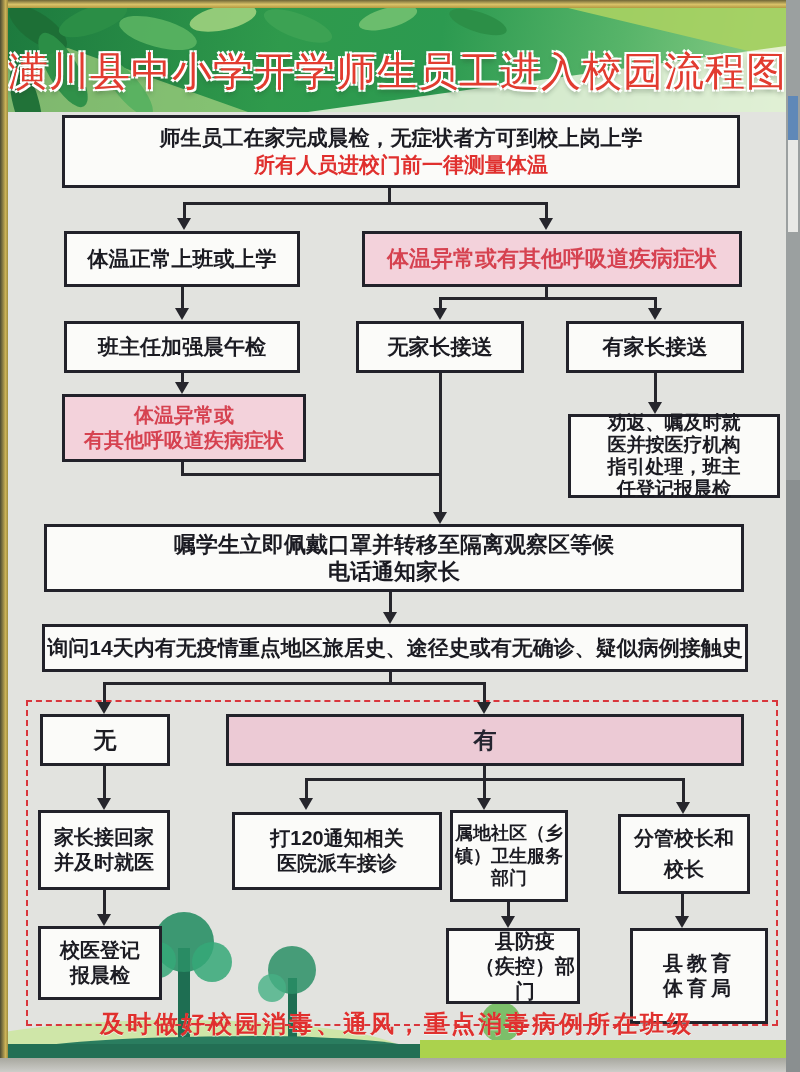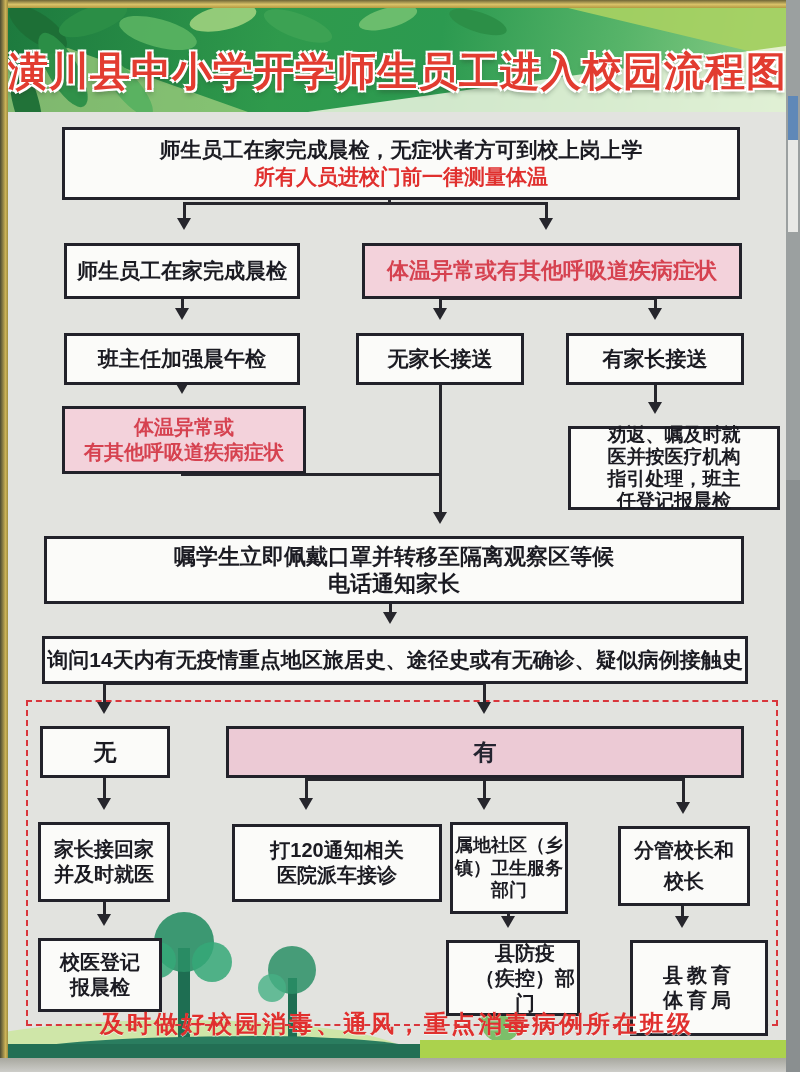--- a/index.html
+++ b/index.html
@@ -20,30 +20,30 @@
 
   
   .poster{position:absolute;left:8px;top:8px;width:778px;height:1050px;background:#e2e3df;z-index:1;}
 
   
   .header{position:absolute;left:0;top:0;width:778px;height:104px;overflow:hidden;
     background:linear-gradient(100deg,#1d7a3e 0%,#2f9a4c 35%,#2c9a50 55%,#57b469 78%,#8fcf8a 100%);}
   .header svg{position:absolute;left:0;top:0;}
   .title{
     position:absolute;left:0;top:36px;width:778px;text-align:center;
-    font-size:40px;font-weight:bold;letter-spacing:1px;color:#e23c30;
+    font-size:40px;font-weight:normal;letter-spacing:1px;color:#e23c30;
     text-shadow:-2px -2px 0 #fff,2px -2px 0 #fff,-2px 2px 0 #fff,2px 2px 0 #fff,0 4px 5px rgba(40,60,40,.45);
     white-space:nowrap;z-index:3;
   }
 
   
   .node{
     position:absolute;box-sizing:border-box;border:3px solid #22222a;background:#fbfbf9;
     display:flex;flex-direction:column;align-items:center;justify-content:center;
-    color:#1b1b22;font-weight:600;text-align:center;z-index:5;line-height:1.25;margin-top:12px;
+    color:#1b1b22;font-weight:600;text-align:center;z-index:5;line-height:1.25;
   }
   .node.pink{background:#f3d2db;color:#d64250;font-weight:bold;}
   .node.pink2{background:#eccad5;color:#242430;}
   .red-line{color:#e0302e;font-weight:bold;}
 
   
   .lv,.lh{position:absolute;background:#26262c;z-index:4;}
   .lv{width:3px;} .lh{height:3px;}
   .ah{position:absolute;width:0;height:0;border-left:7px solid transparent;border-right:7px solid transparent;border-top:12px solid #26262c;z-index:4;}
 
@@ -113,21 +113,21 @@
   <div class="grass-light" data-interactable="false"></div>
 
   <div class="dashed-zone" data-interactable="false"></div>
 
   <div class="node" style="left:54px;top:107px;width:678px;height:73px;font-size:21px;" data-interactable="false">
     <div data-interactable="false">师生员工在家完成晨检，无症状者方可到校上岗上学</div>
     <div class="red-line" data-interactable="false">所有人员进校门前一律测量体温</div>
   </div>
 
   <div class="node" style="left:56px;top:223px;width:236px;height:56px;font-size:21px;" data-interactable="false">
-    <div data-interactable="false">师生员工在家完成晨检</div>
+    <div data-interactable="false">体温正常上班或上学</div>
   </div>
   <div class="node pink" style="left:354px;top:223px;width:380px;height:56px;font-size:22px;" data-interactable="false">
     <div data-interactable="false">体温异常或有其他呼吸道疾病症状</div>
   </div>
 
   <div class="node" style="left:56px;top:313px;width:236px;height:52px;font-size:21px;" data-interactable="false">
     <div data-interactable="false">班主任加强晨午检</div>
   </div>
   <div class="node" style="left:348px;top:313px;width:168px;height:52px;font-size:21px;" data-interactable="false">
     <div data-interactable="false">无家长接送</div>

